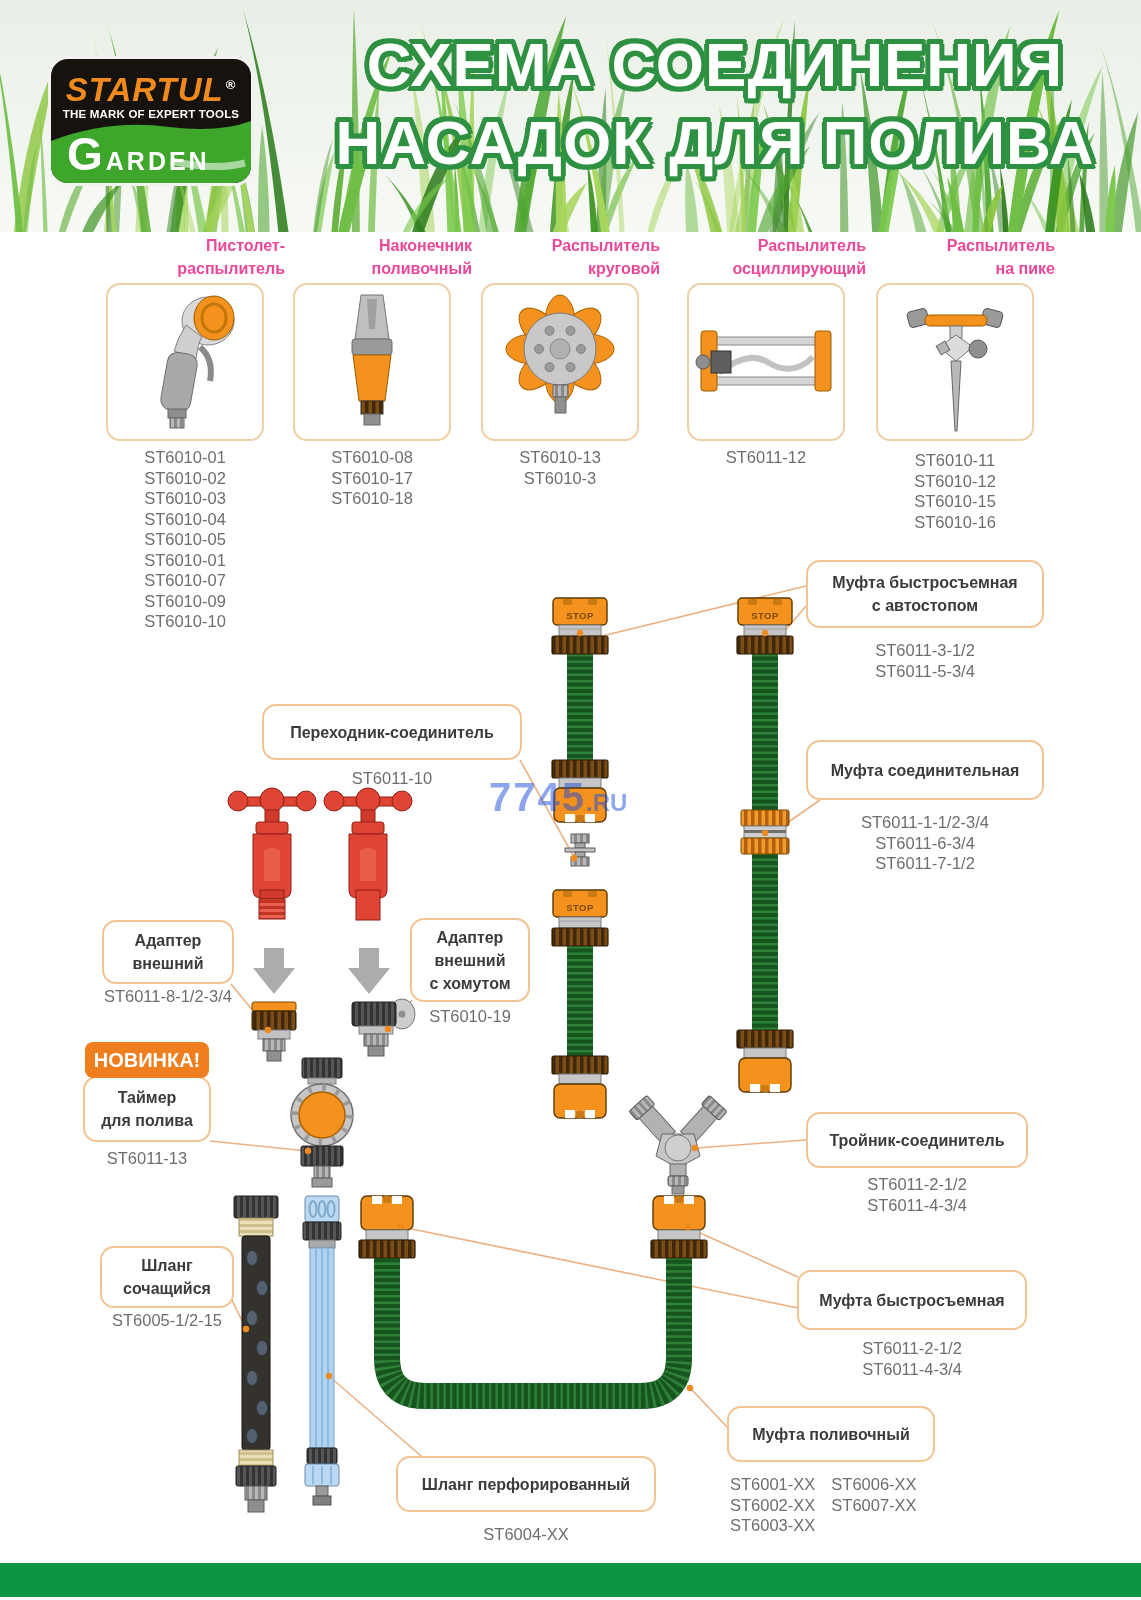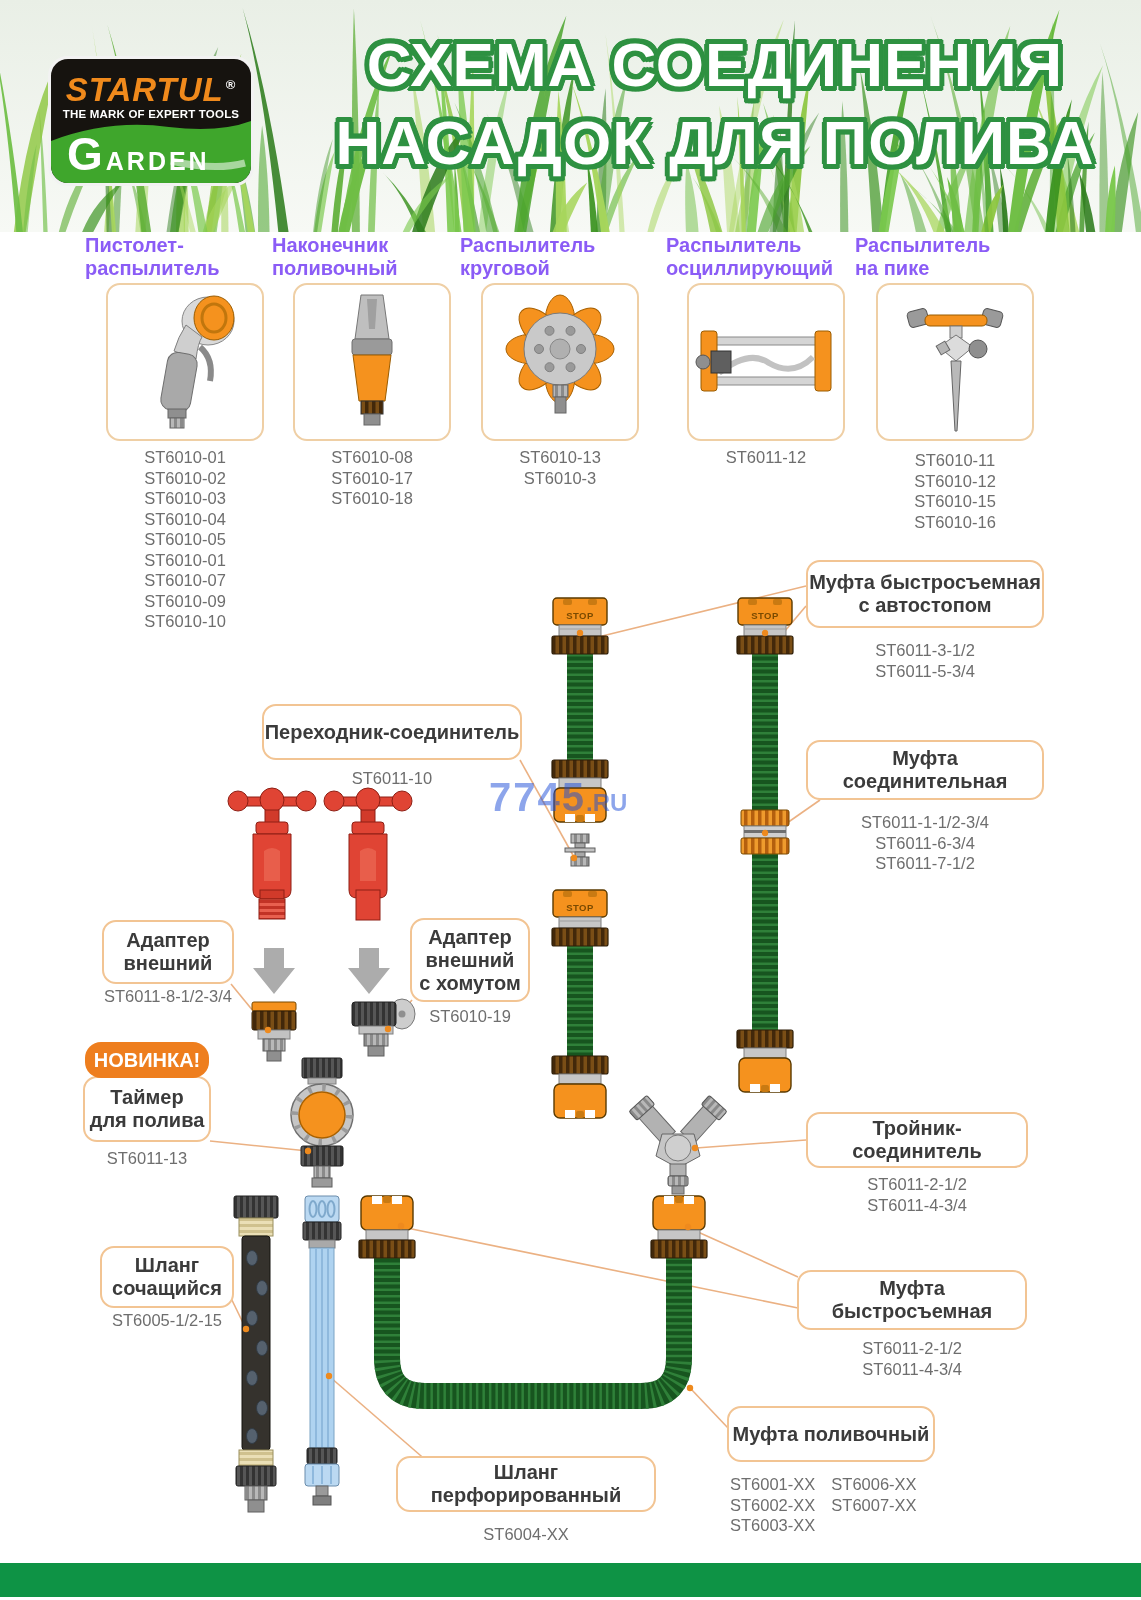--- a/index.html
+++ b/index.html
@@ -21,31 +21,31 @@
               font-size:33px;line-height:34px;letter-spacing:1px;}
   .logo-reg{color:#fff;font-size:13px;font-style:normal;vertical-align:super;margin-left:2px;}
   .logo-tag{text-align:center;color:#fff;font-weight:bold;font-size:11.5px;letter-spacing:.2px;margin-top:1px;}
   .logo-green{position:absolute;left:0;bottom:0;width:200px;height:66px;}
   .logo-garden{position:absolute;left:16px;bottom:7px;display:flex;align-items:baseline;color:#fff;
                font-weight:bold;letter-spacing:3px;z-index:2;}
   .logo-g{font-size:46px;line-height:40px;}
   .logo-arden{font-size:25px;margin-top:20px;}
 
   
-  .col-title{position:absolute;width:200px;text-align:left;font-weight:bold;
-             font-size:20px;line-height:23px;color:#8b5cf6;}
+  .col-title{position:absolute;width:200px;text-align:right;font-weight:bold;
+             font-size:16px;line-height:23px;color:#ec4899;}
   .prod-box{position:absolute;width:158px;height:158px;border:2px solid #efcfa5;border-radius:14px;
             box-sizing:border-box;background:#fff;}
   .codes{position:absolute;text-align:center;font-size:16.5px;line-height:20.5px;color:#6e6e6e;}
 
   
   .callout{position:absolute;background:#fff;border:2px solid #f2c493;border-radius:14px;z-index:5;
            display:flex;flex-direction:column;justify-content:center;align-items:center;
-           font-weight:bold;color:#3b3b3b;font-size:20px;line-height:23px;box-sizing:border-box;text-align:center;}
-  .badge{position:absolute;background:#ee7e1e;border-radius:16px;color:#fff;font-weight:bold;font-size:20px;
+           font-weight:bold;color:#3b3b3b;font-size:16px;line-height:23px;box-sizing:border-box;text-align:center;}
+  .badge{position:absolute;background:#ee7e1e;border-radius:8px;color:#fff;font-weight:bold;font-size:20px;
          display:flex;align-items:center;justify-content:center;z-index:6;}
   .codes2{display:flex;gap:16px;text-align:left;}
 
   
   #diagram-svg{position:absolute;left:0;top:0;z-index:1;}
   .wm{position:absolute;left:489px;top:775px;display:flex;align-items:baseline;z-index:4;
       color:#1d4ed8;opacity:.5;font-weight:bold;}
   .wm-num{font-size:40px;letter-spacing:2px;}
   .wm-tld{font-size:24px;}
   .footer{position:absolute;left:0;top:1563px;width:1141px;height:34px;background:#0e9345;}

